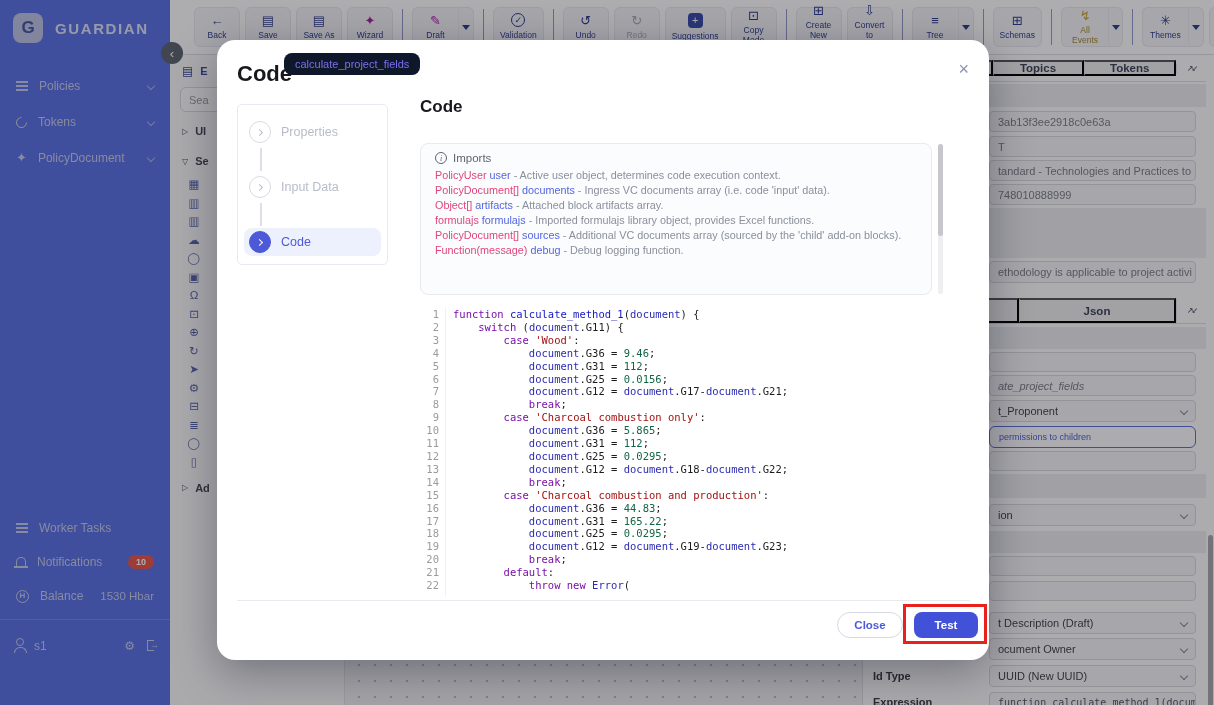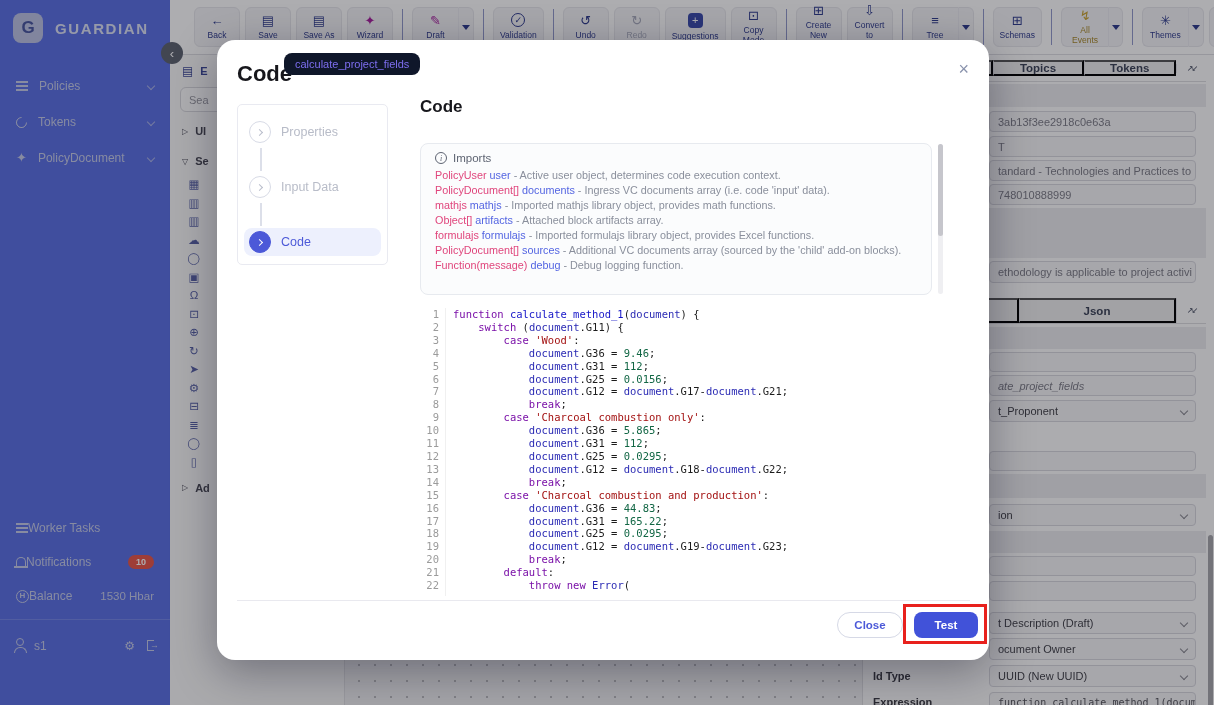--- a/index.html
+++ b/index.html
@@ -9,21 +9,21 @@
   
   .sidebar{position:absolute;left:0;top:0;width:170px;height:705px;background:#5a6fe4;z-index:1;color:#dbe0f5}
   .logo-row{display:flex;align-items:center;gap:12px;padding:13px 13px}
   .logo-badge{width:30px;height:30px;border-radius:8px;background:#bcc3e4;color:#46549f;font-weight:bold;font-size:17px;display:flex;align-items:center;justify-content:center}
   .logo-text{font-size:15px;font-weight:bold;letter-spacing:1.6px;color:#dde2f5}
   .nav{margin-top:12px}
   .nav-item{display:flex;align-items:center;gap:11px;padding:11px 16px;font-size:12px;color:#c5cbe8;cursor:pointer}
   .nav-item .spacer{margin-left:auto}
   .chev{width:6px;height:6px;border-right:1.5px solid currentColor;border-bottom:1.5px solid currentColor;transform:rotate(45deg);opacity:.75}
   .sb-bottom{position:absolute;left:0;right:0;bottom:40px}
-  .sb-row{display:flex;align-items:center;padding:10px 16px;font-size:12px;color:#c5cbe8}
+  .sb-row{display:flex;align-items:center;gap:11px;padding:10px 16px;font-size:12px;color:#c5cbe8}
   .badge{margin-left:auto;background:#e85648;color:#fff;font-size:9px;font-weight:bold;padding:2px 8px;border-radius:9px}
   .sb-value{margin-left:auto;font-size:11.5px;color:#c5cbe8}
   .sb-divider{height:1px;background:rgba(255,255,255,.16);margin:6px 0}
   .user-row{display:flex;align-items:center;gap:10px;padding:12px 16px;font-size:12px;color:#c5cbe8}
   .user-actions{margin-left:auto;display:flex;gap:12px;align-items:center;font-size:12px}
   
   .ic-bars{display:inline-block;width:12px;height:2px;background:currentColor;box-shadow:0 -4px 0 currentColor,0 4px 0 currentColor;margin:6px 0}
   .ic-token{display:inline-block;width:11px;height:11px;border:1.5px solid currentColor;border-radius:50%;border-top-color:transparent;transform:rotate(45deg)}
   .ic-star{font-size:13px;line-height:12px}
   .ic-bell{display:inline-block;width:10px;height:9px;border:1.5px solid currentColor;border-bottom:none;border-radius:6px 6px 0 0;position:relative;margin-top:-2px}
@@ -392,20 +392,23 @@
             <div class="rp-field">
               <span>ate_project_fields</span>
             </div>
           </div>
           <div class="rp-row" style="top: 345px; height: 22px;">
             <div class="rp-field sel">
               <span>t_Proponent</span>
               <span class="chev"></span>
             </div>
           </div>
+          <div class="rp-row" style="top: 371px; height: 22px;">
+            <div class="rp-chip">permissions to children</div>
+          </div>
           <div class="rp-row" style="top: 396px; height: 20px;">
             <div class="rp-field">
               <span></span>
             </div>
           </div>
           <div class="rp-band" style="top: 419px; height: 24px;"></div>
           <div class="rp-row" style="top: 449px; height: 22px;">
             <div class="rp-field sel">
               <span>ion</span>
               <span class="chev"></span>
@@ -484,21 +487,20 @@
     <div class="m-content-title">Code</div>
 
     <div class="m-imports">
       <div class="imp-head">
         <span class="info-circ">i</span>
         <span>Imports</span>
       </div>
       <div id="importsList">
           <div class="imp-item"><span class="imp-type">PolicyUser</span><span class="imp-name"> user </span><span class="imp-desc">- Active user object, determines code execution context.</span></div>
           <div class="imp-item"><span class="imp-type">PolicyDocument[]</span><span class="imp-name"> documents </span><span class="imp-desc">- Ingress VC documents array (i.e. code 'input' data).</span></div>
-          <div class="imp-item"><span class="imp-type">mathjs</span><span class="imp-name"> mathjs </span><span class="imp-desc">- Imported mathjs library object, provides math functions.</span></div>
           <div class="imp-item"><span class="imp-type">Object[]</span><span class="imp-name"> artifacts </span><span class="imp-desc">- Attached block artifacts array.</span></div>
           <div class="imp-item"><span class="imp-type">formulajs</span><span class="imp-name"> formulajs </span><span class="imp-desc">- Imported formulajs library object, provides Excel functions.</span></div>
           <div class="imp-item"><span class="imp-type">PolicyDocument[]</span><span class="imp-name"> sources </span><span class="imp-desc">- Additional VC documents array (sourced by the 'child' add-on blocks).</span></div>
           <div class="imp-item"><span class="imp-type">Function(message)</span><span class="imp-name"> debug </span><span class="imp-desc">- Debug logging function.</span></div>
         </div>
     </div>
     <div class="m-scrollbar">
         <div class="m-scroll-thumb"></div>
       </div>
 

